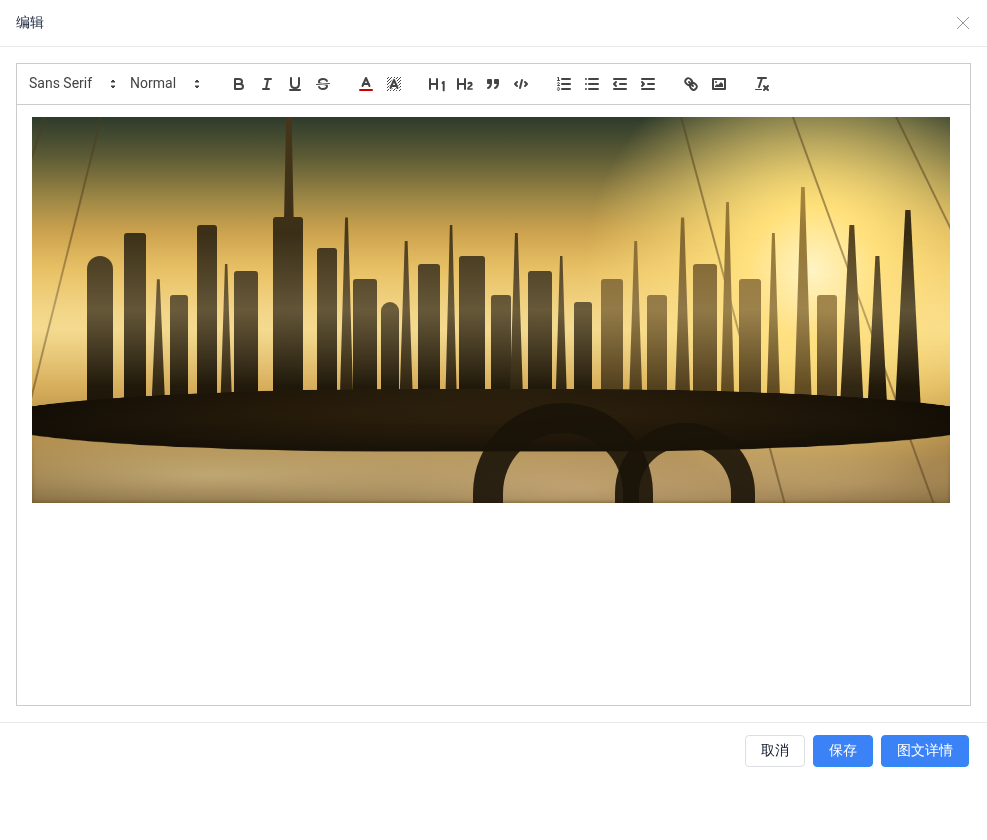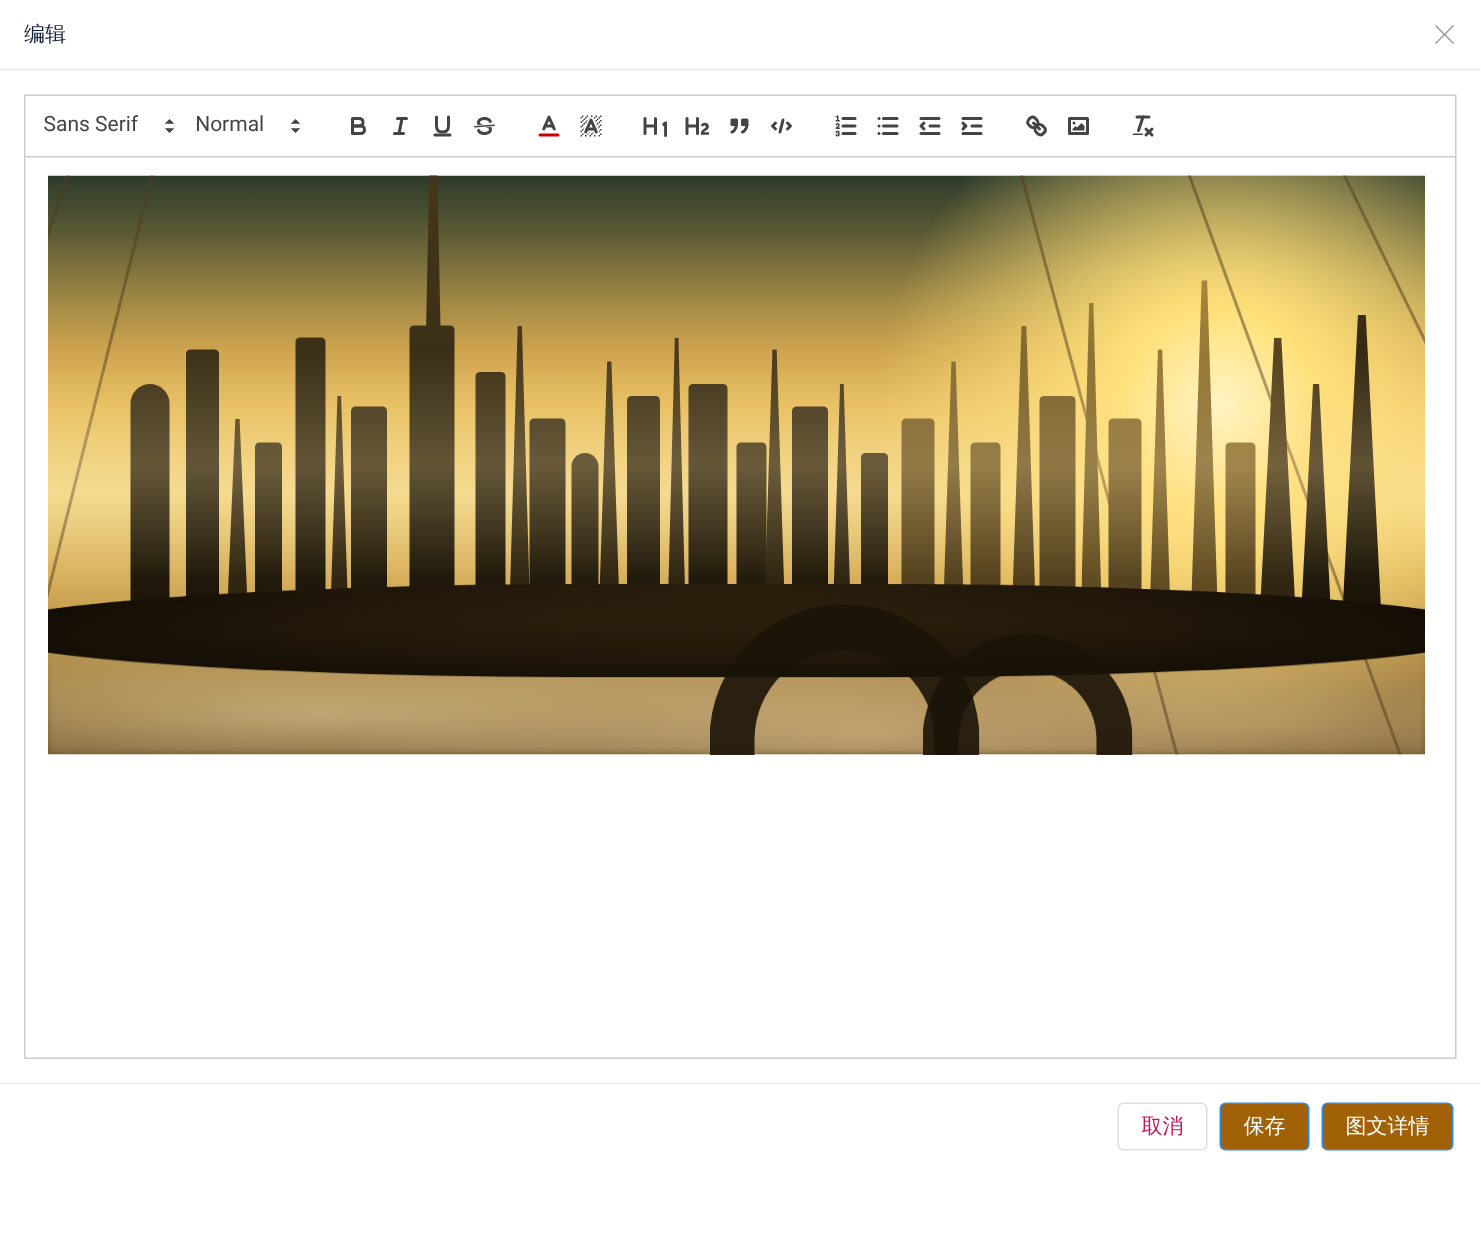--- a/index.html
+++ b/index.html
@@ -168,24 +168,24 @@
     gap: 8px;
     border-top: 1px solid #e8eaec;
   }
   .btn {
     padding: 6px 15px;
     border-radius: 4px;
     font-size: 14px;
     cursor: pointer;
     border: 1px solid #dcdee2;
     background: #fff;
-    color: #be185d;
+    color: #0f172a;
   }
   .btn-primary {
-    background: #a16207;
+    background: #3b82f6;
     border-color: #2d8cf0;
     color: #fff;
   }
 </style>
 </head>
 <body>
 
 <div class="dialog-header">
   <div class="dialog-title">编辑</div>
   <div class="dialog-close">

